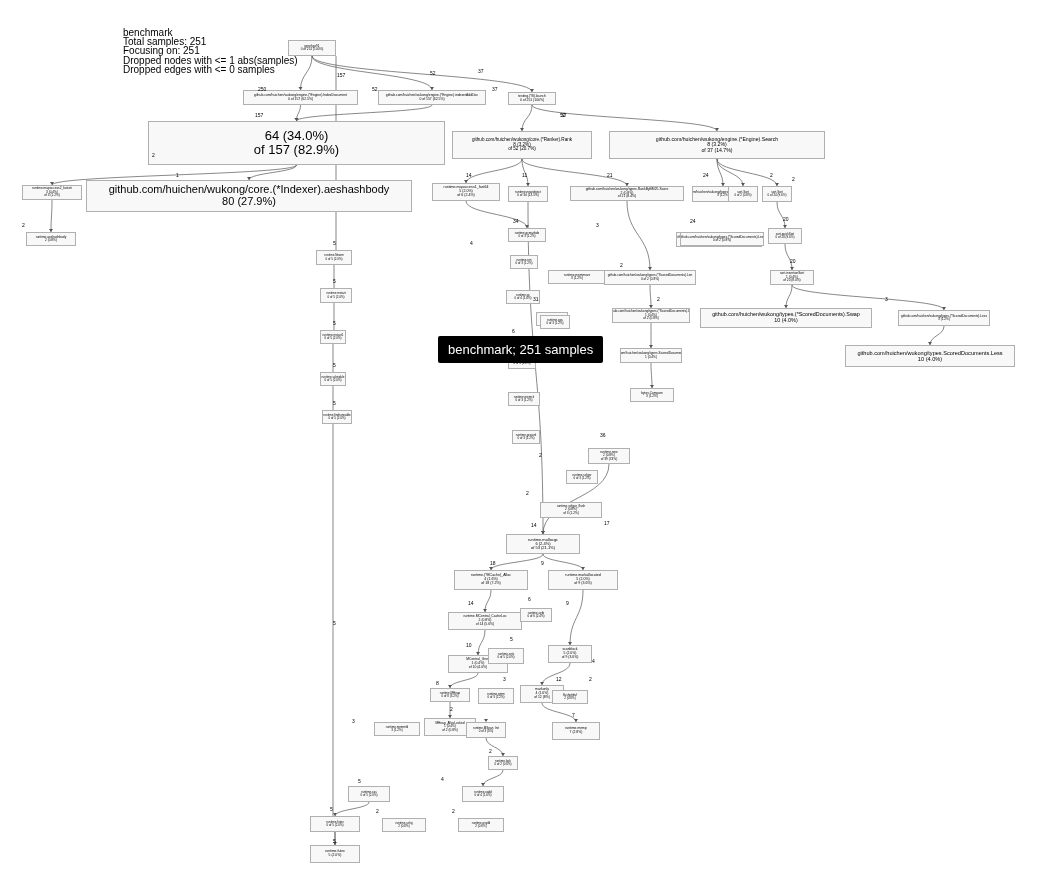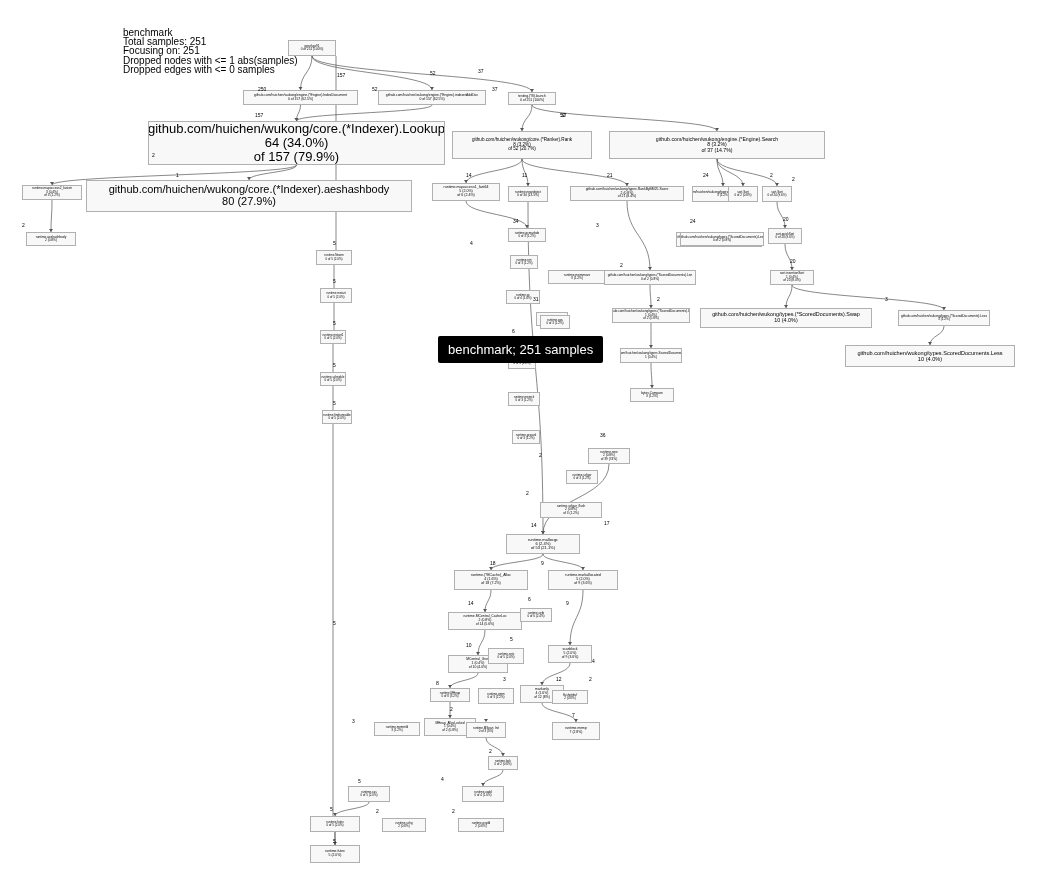--- a/index.html
+++ b/index.html
@@ -175,21 +175,21 @@
 Total samples: 251
 Focusing on: 251
 Dropped nodes with &lt;= 1 abs(samples)
 Dropped edges with &lt;= 0 samples</div>
 
   <div id="nodes">
       <div class="node" style="left: 288px; top: 40px; width: 48px; height: 16px; font-size: 3.2px;"><span class="l">pprof.go91</span><span class="l">0 of 251 (100%)</span></div>
       <div class="node" style="left: 243px; top: 90px; width: 115px; height: 15px; font-size: 3.4px;"><span class="l">github.com/huichen/wukong/engine.(*Engine).IndexDocument</span><span class="l">0 of 157 (62.5%)</span></div>
       <div class="node" style="left: 378px; top: 90px; width: 108px; height: 15px; font-size: 3.4px;"><span class="l">github.com/huichen/wukong/engine.(*Engine).indexerAddDoc</span><span class="l">0 of 157 (62.5%)</span></div>
       <div class="node" style="left: 508px; top: 92px; width: 48px; height: 13px; font-size: 3.4px;"><span class="l">testing.(*B).launch</span><span class="l">0 of 251 (100%)</span></div>
-      <div class="node" style="left: 148px; top: 121px; width: 297px; height: 44px; font-size: 13px;"><span class="l">github.com/huichen/wukong/core.(*Indexer).Lookup</span><span class="l">64 (34.0%)</span><span class="l">of 157 (79.9%)</span></div>
+      <div class="node" style="left: 148px; top: 121px; width: 297px; height: 44px; font-size: 13px;"><span class="l">64 (34.0%)</span><span class="l">of 157 (82.9%)</span></div>
       <div class="node" style="left: 452px; top: 131px; width: 140px; height: 28px; font-size: 4.6px;"><span class="l">github.com/huichen/wukong/core.(*Ranker).Rank</span><span class="l">8 (3.2%)</span><span class="l">of 52 (20.7%)</span></div>
       <div class="node" style="left: 609px; top: 131px; width: 216px; height: 28px; font-size: 5.2px;"><span class="l">github.com/huichen/wukong/engine.(*Engine).Search</span><span class="l">8 (3.2%)</span><span class="l">of 37 (14.7%)</span></div>
       <div class="node" style="left: 86px; top: 180px; width: 326px; height: 32px; font-size: 11px;"><span class="l">github.com/huichen/wukong/core.(*Indexer).aeshashbody</span><span class="l">80 (27.9%)</span></div>
       <div class="node" style="left: 22px; top: 185px; width: 60px; height: 15px; font-size: 3.2px;"><span class="l">runtime.mapaccess2_faststr</span><span class="l">3 (0.4%)</span><span class="l">of 3 (1.2%)</span></div>
       <div class="node" style="left: 26px; top: 232px; width: 50px; height: 14px; font-size: 3.2px;"><span class="l">runtime.aeshashbody</span><span class="l">2 (0.8%)</span></div>
       <div class="node" style="left: 432px; top: 183px; width: 68px; height: 18px; font-size: 3.6px;"><span class="l">runtime.mapaccess1_fast64</span><span class="l">5 (2.0%)</span><span class="l">of 6 (2.4%)</span></div>
       <div class="node" style="left: 508px; top: 186px; width: 40px; height: 16px; font-size: 3.2px;"><span class="l">runtime.newobject</span><span class="l">0 of 34 (13.5%)</span></div>
       <div class="node" style="left: 570px; top: 186px; width: 114px; height: 15px; font-size: 3.4px;"><span class="l">github.com/huichen/wukong/types.RankByBM25.Score</span><span class="l">2 (0.8%)</span><span class="l">of 21 (8.4%)</span></div>
       <div class="node" style="left: 692px; top: 186px; width: 62px; height: 16px; font-size: 3.2px;"><span class="l">github.com/huichen/wukong/types.(*ScoredDocuments).Less</span><span class="l">3 (1.2%)</span></div>
       <div class="node" style="left: 762px; top: 186px; width: 30px; height: 16px; font-size: 3px;"><span class="l">sort.Sort</span><span class="l">0 of 24 (9.6%)</span></div>

